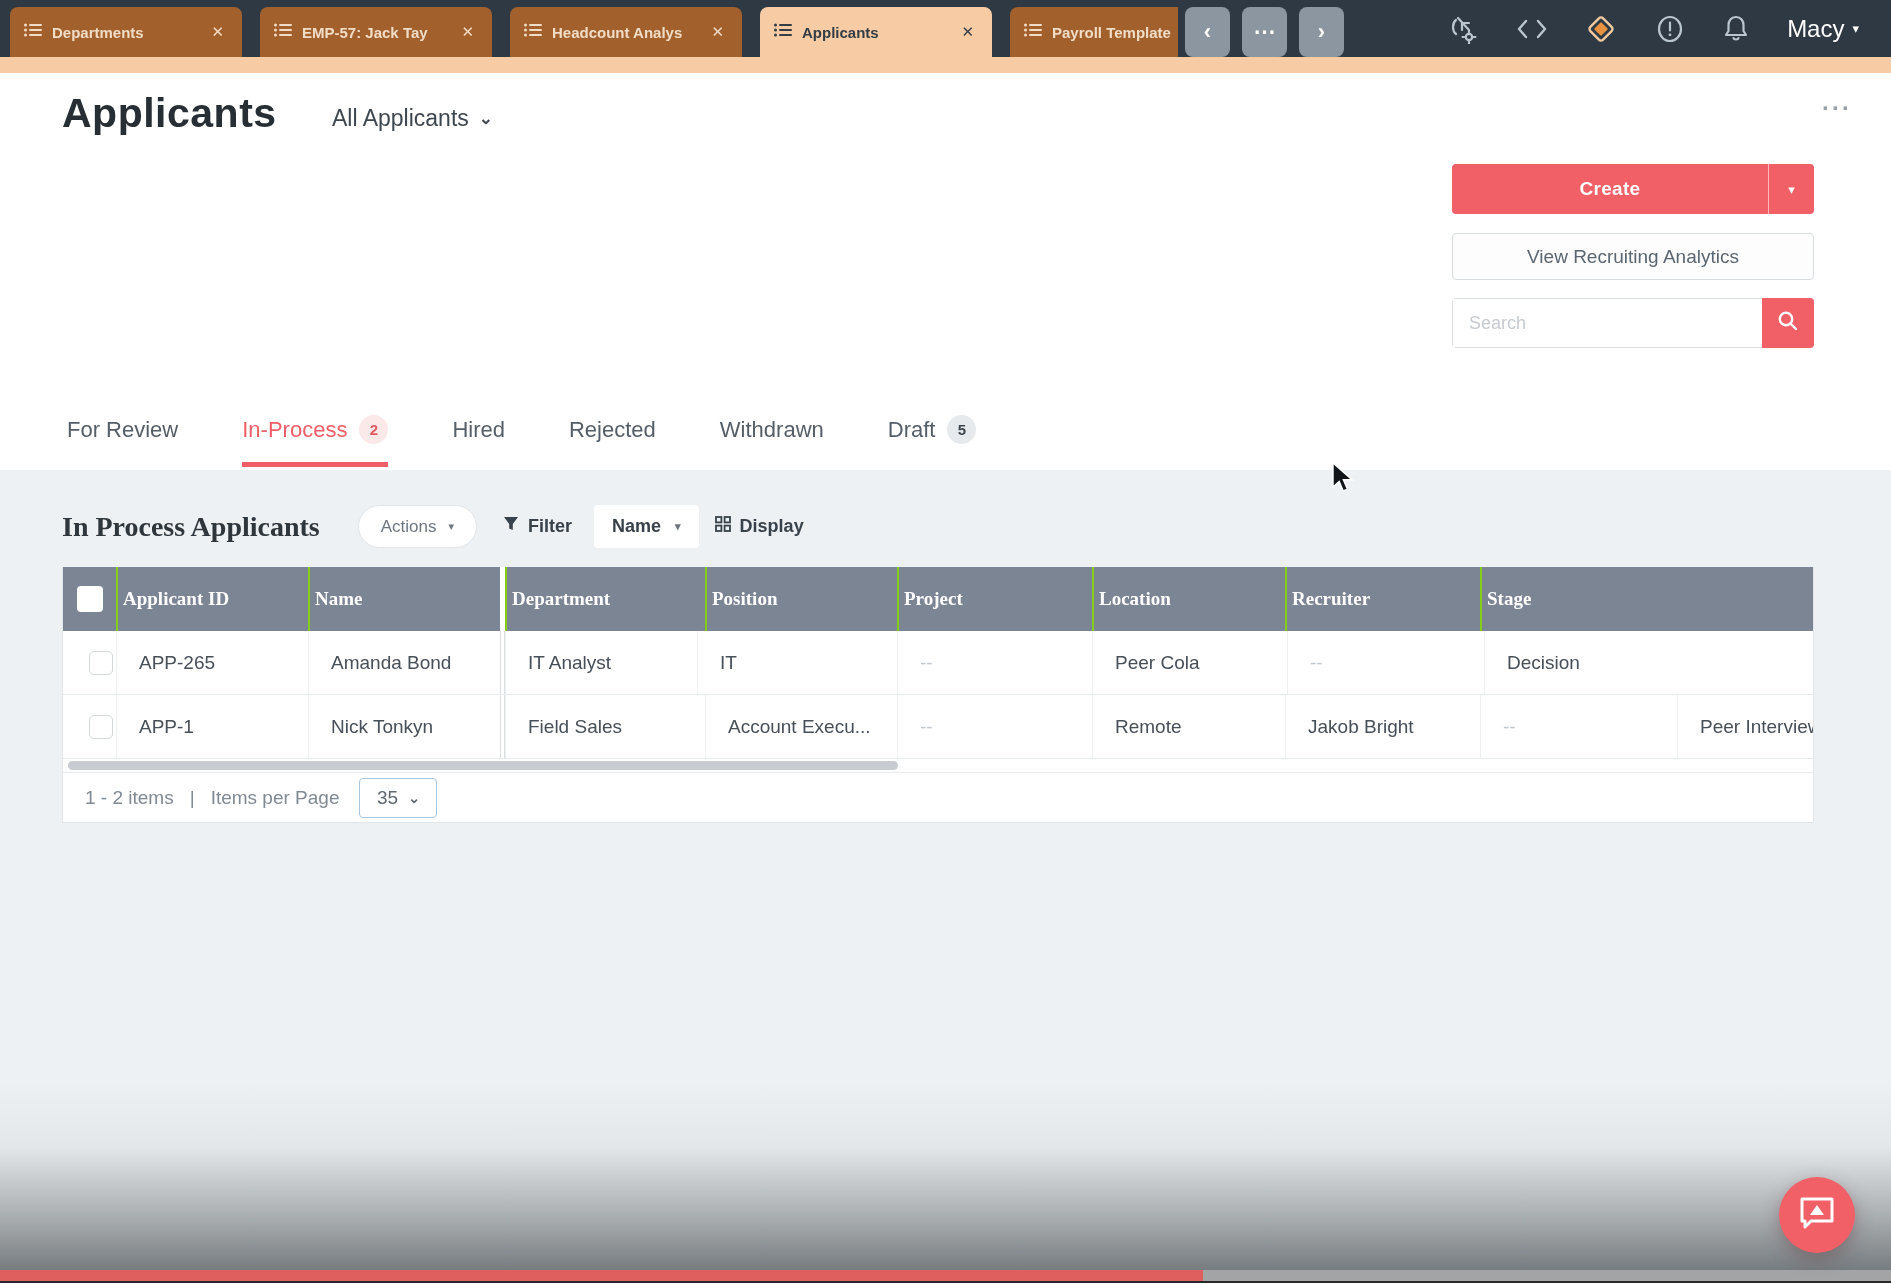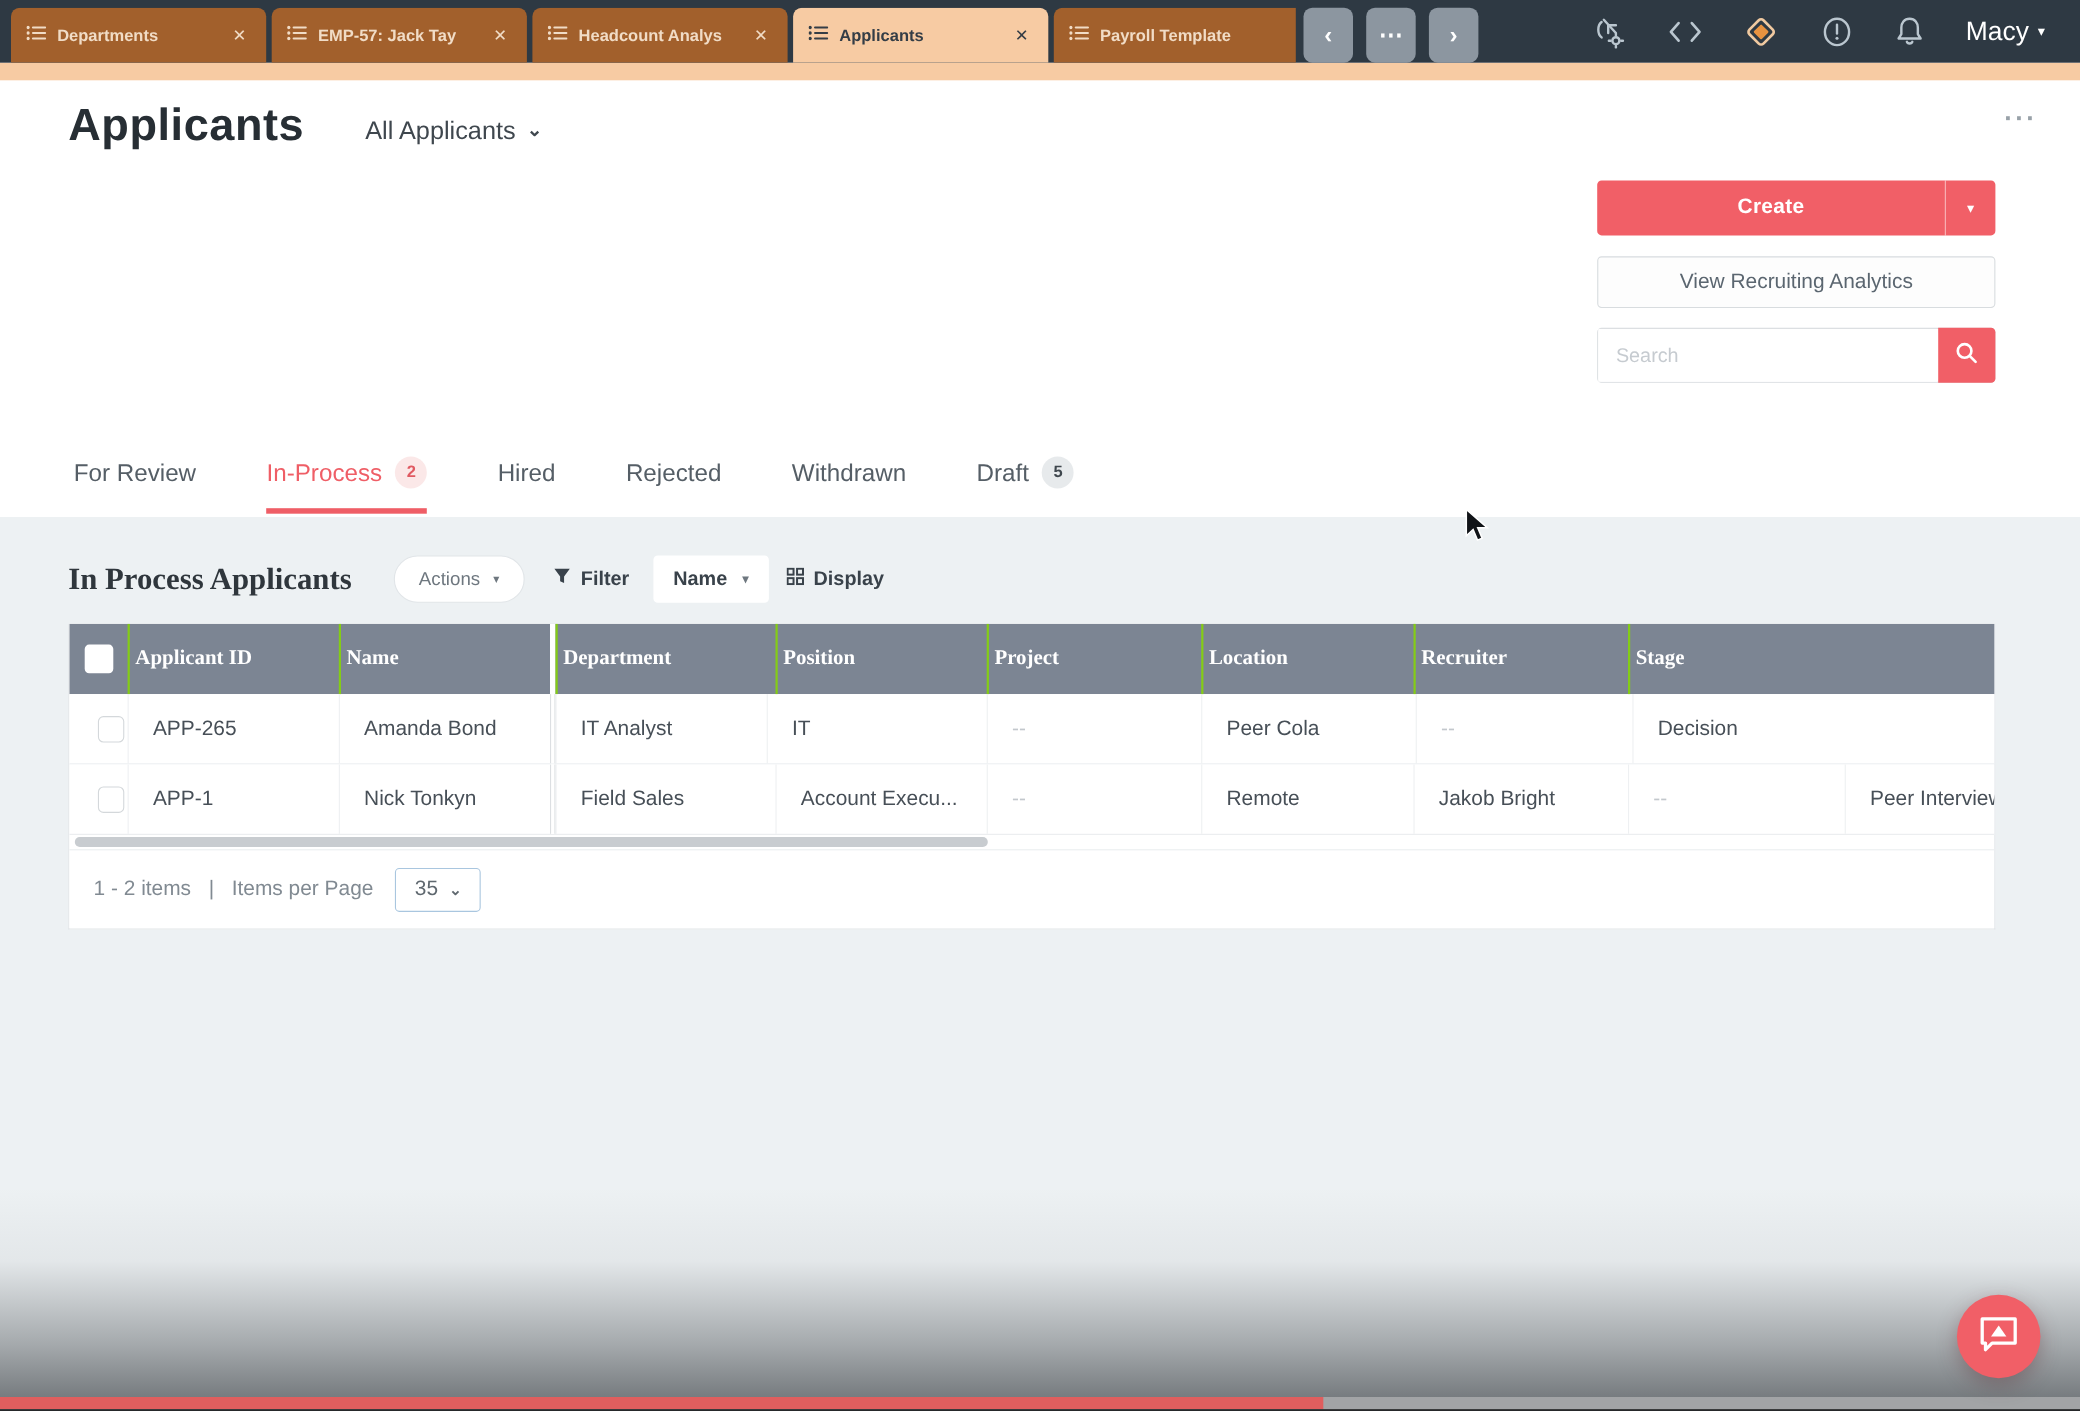--- a/index.html
+++ b/index.html
@@ -2,21 +2,21 @@
 <html><head>
 <meta charset="utf-8">
 <style>
   * { margin:0; padding:0; box-sizing:border-box; }
   html,body { width:1891px; height:1283px; overflow:hidden; }
   body { font-family:"Liberation Sans", sans-serif; background:#ffffff; position:relative; }
   #app { position:relative; width:1891px; height:1283px; background:#ffffff; overflow:hidden; }
 
   
   .topbar { position:absolute; left:0; top:0; width:1891px; height:57px; background:#2e3943; z-index:30; }
-  .tabs-wrap { position:absolute; left:10px; top:7px; width:1168px; height:50px; display:flex; gap:5px; overflow:hidden; }
+  .tabs-wrap { position:absolute; left:10px; top:7px; width:1168px; height:50px; display:flex; gap:18px; overflow:hidden; }
   .doc-tab { flex:none; width:232px; height:50px; border-radius:8px 8px 0 0; background:#a2602c;
              display:flex; align-items:center; gap:10px; padding:0 14px; cursor:pointer; }
   .doc-tab .list-ico { flex:none; }
   .doc-tab .t-label { flex:1; font-size:15px; font-weight:bold; color:#f1dcc6; white-space:nowrap; overflow:hidden; }
   .doc-tab .t-close { flex:none; font-size:15px; color:#f1dcc6; cursor:pointer; padding:2px 4px; }
   .doc-tab.active { background:#f7cba3; }
   .doc-tab.active .t-label, .doc-tab.active .t-close { color:#343d46; }
   .peach-strip { position:absolute; left:0; top:57px; width:1891px; height:16px; background:#f7cba3; z-index:29; }
 
   .nav-btns { position:absolute; left:1185px; top:7px; display:flex; gap:12px; }
@@ -104,21 +104,21 @@
   .hd-cb { width:26px; height:26px; background:#ffffff; border-radius:4px; cursor:pointer; }
   .tbody-row { height:64px; background:#ffffff; border-bottom:1px solid #e8ebee; }
   .td { display:flex; align-items:center; padding-left:22px; font-size:19px; color:#474f57;
         border-left:1px solid #eef0f2; white-space:nowrap; overflow:hidden; }
   .td:first-child { border-left:none; }
   .td.c-div { border-left:1px solid #dcdfe2; border-right:1px solid #dcdfe2; background:#ffffff; padding:0; }
   .td.muted { color:#c3c8cd; }
   .row-cb { width:24px; height:24px; background:#ffffff; border:1px solid #d4d8db; border-radius:5px; cursor:pointer; }
   .scroll-strip { height:13px; background:#ffffff; position:relative; }
   .scroll-thumb { position:absolute; left:5px; top:2px; width:830px; height:9px; border-radius:5px; background:#c8ccd0; cursor:pointer; }
-  .tfoot { height:72px; background:#ffffff; border-top:1px solid #e8ebee; display:flex; align-items:center;
+  .tfoot { height:50px; background:#ffffff; border-top:1px solid #e8ebee; display:flex; align-items:center;
            padding-left:22px; gap:16px; font-size:19px; color:#818a92; }
   .per-page-select { margin-left:4px; width:78px; height:40px; border:1px solid #a9c6df; border-radius:4px;
                      display:flex; align-items:center; justify-content:center; gap:10px; background:#ffffff;
                      font-size:19px; color:#5f686f; cursor:pointer; }
   .pp-chevron { font-size:14px; font-weight:bold; color:#5f686f; }
 
   
   .video-shade { position:absolute; left:0; top:1080px; width:1891px; height:190px; z-index:8; pointer-events:none;
                  background:linear-gradient(to bottom, rgba(109,114,119,0) 0%, rgba(109,114,119,0.08) 35%, rgba(105,110,114,0.55) 75%, rgba(98,103,107,0.85) 100%); }
   .progress-row { position:absolute; left:0; top:1270px; width:1891px; height:11px; background:#a2a4a6; z-index:9; display:flex; }

